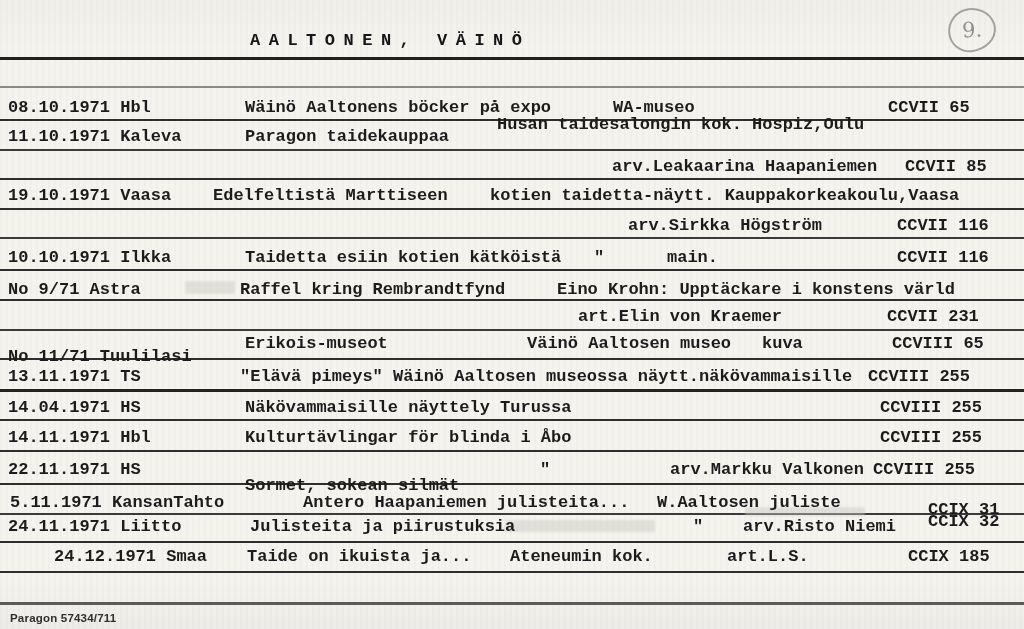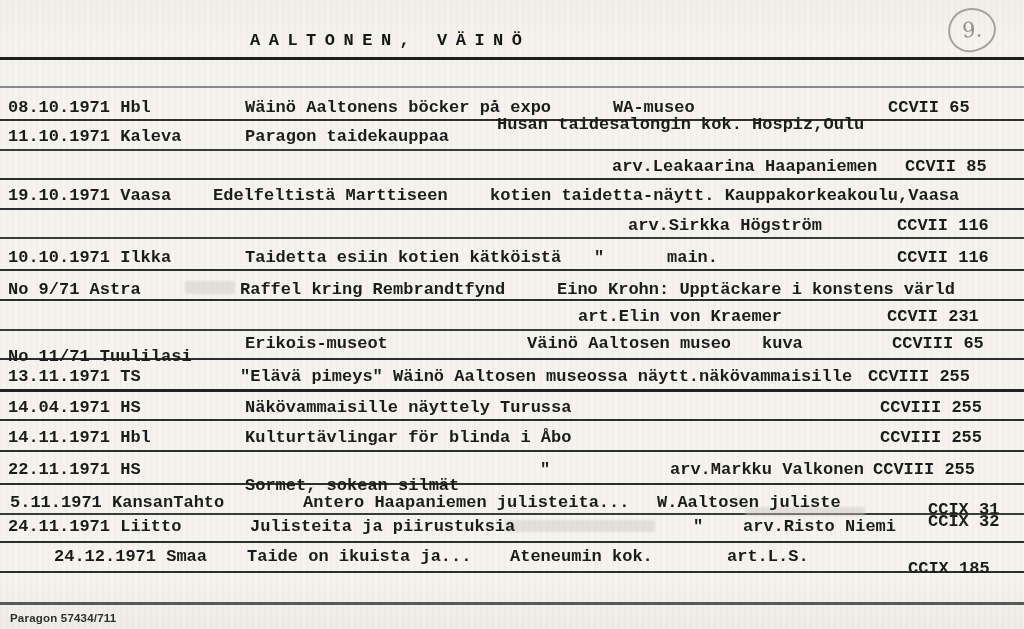--- a/index.html
+++ b/index.html
@@ -164,17 +164,17 @@
       <span class="entry-seg" style="left: 250px; top: 518px; text-align: center;">Julisteita ja piirustuksia</span>
       <span class="entry-seg" style="left: 693px; top: 518px;">"</span>
       <span class="entry-seg" style="left: 743px; top: 518px;">arv.Risto Niemi</span>
       <span class="entry-seg" style="left: 928px; top: 513px;">CCIX 32</span>
     </div>
     <div>
       <span class="entry-seg" style="left: 16px; top: 548px; margin-left: 38px;">24.12.1971 Smaa</span>
       <span class="entry-seg" style="left: 247px; top: 548px;">Taide on ikuista ja...</span>
       <span class="entry-seg" style="left: 510px; top: 548px;">Ateneumin kok.</span>
       <span class="entry-seg" style="left: 727px; top: 548px; text-align: center;">art.L.S.</span>
-      <span class="entry-seg" style="left: 908px; top: 560px;">CCIX 185</span>
+      <span class="entry-seg" style="left: 908px; top: 548px;">CCIX 185</span>
     </div>
   </div>
 
 <div class="imprint">Paragon 57434/711</div>
 
 </body></html>

